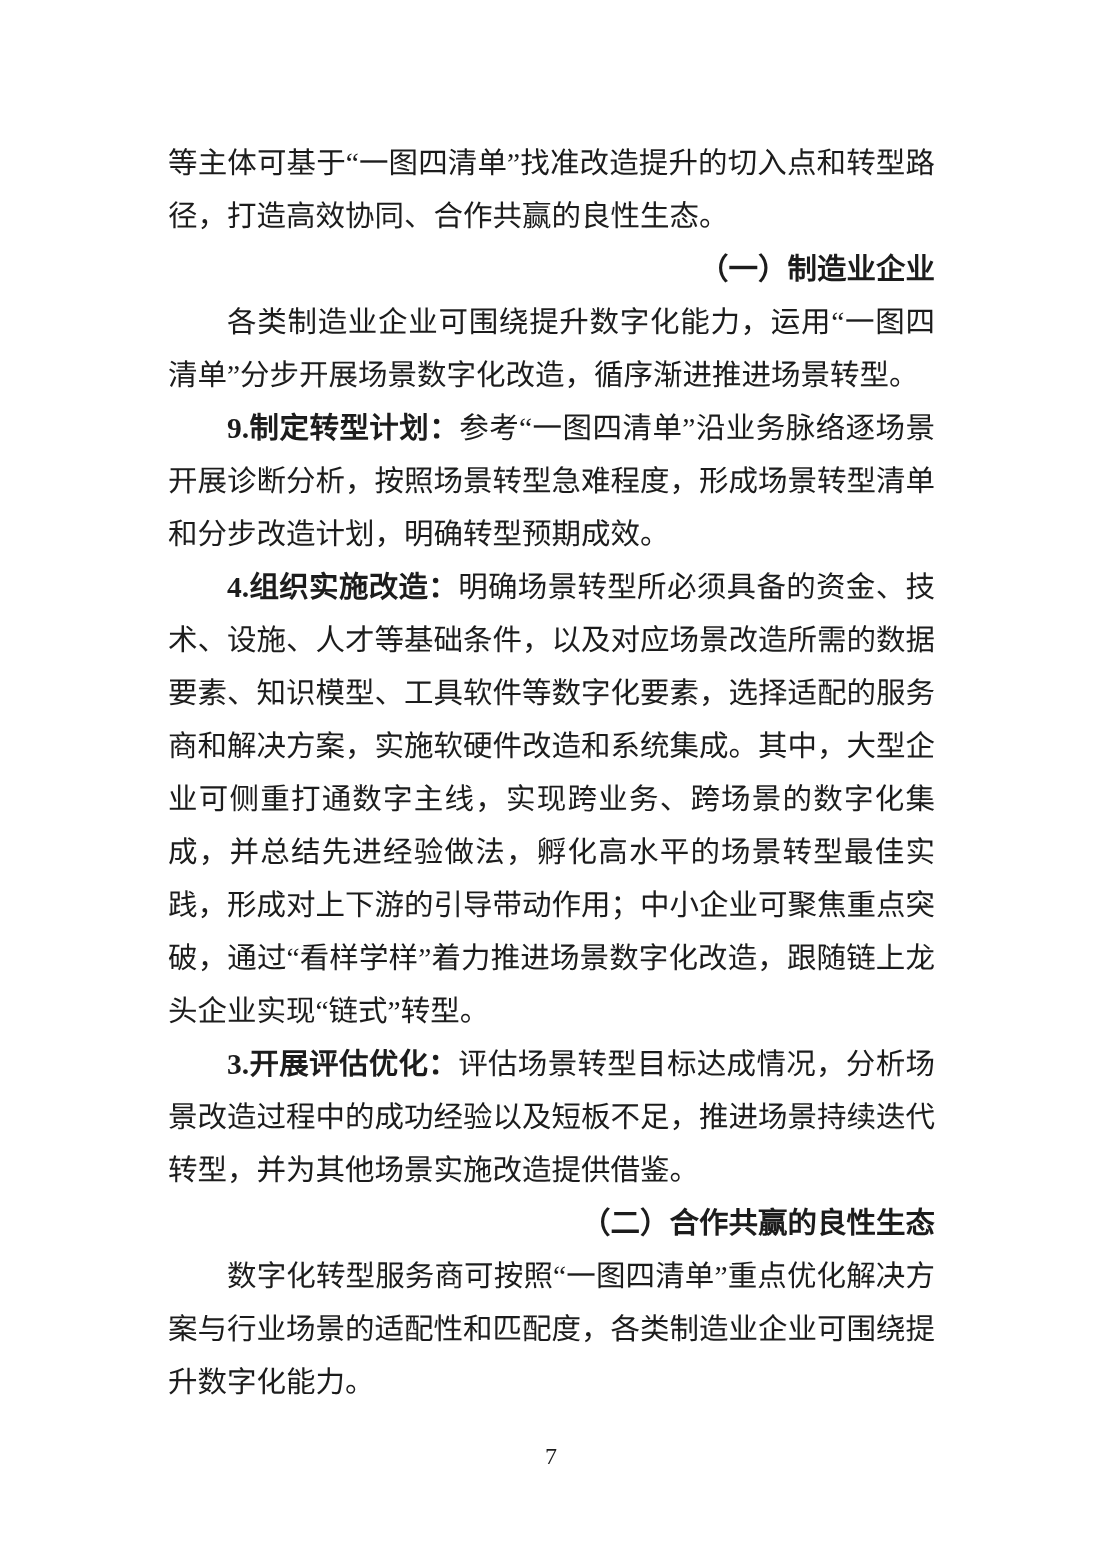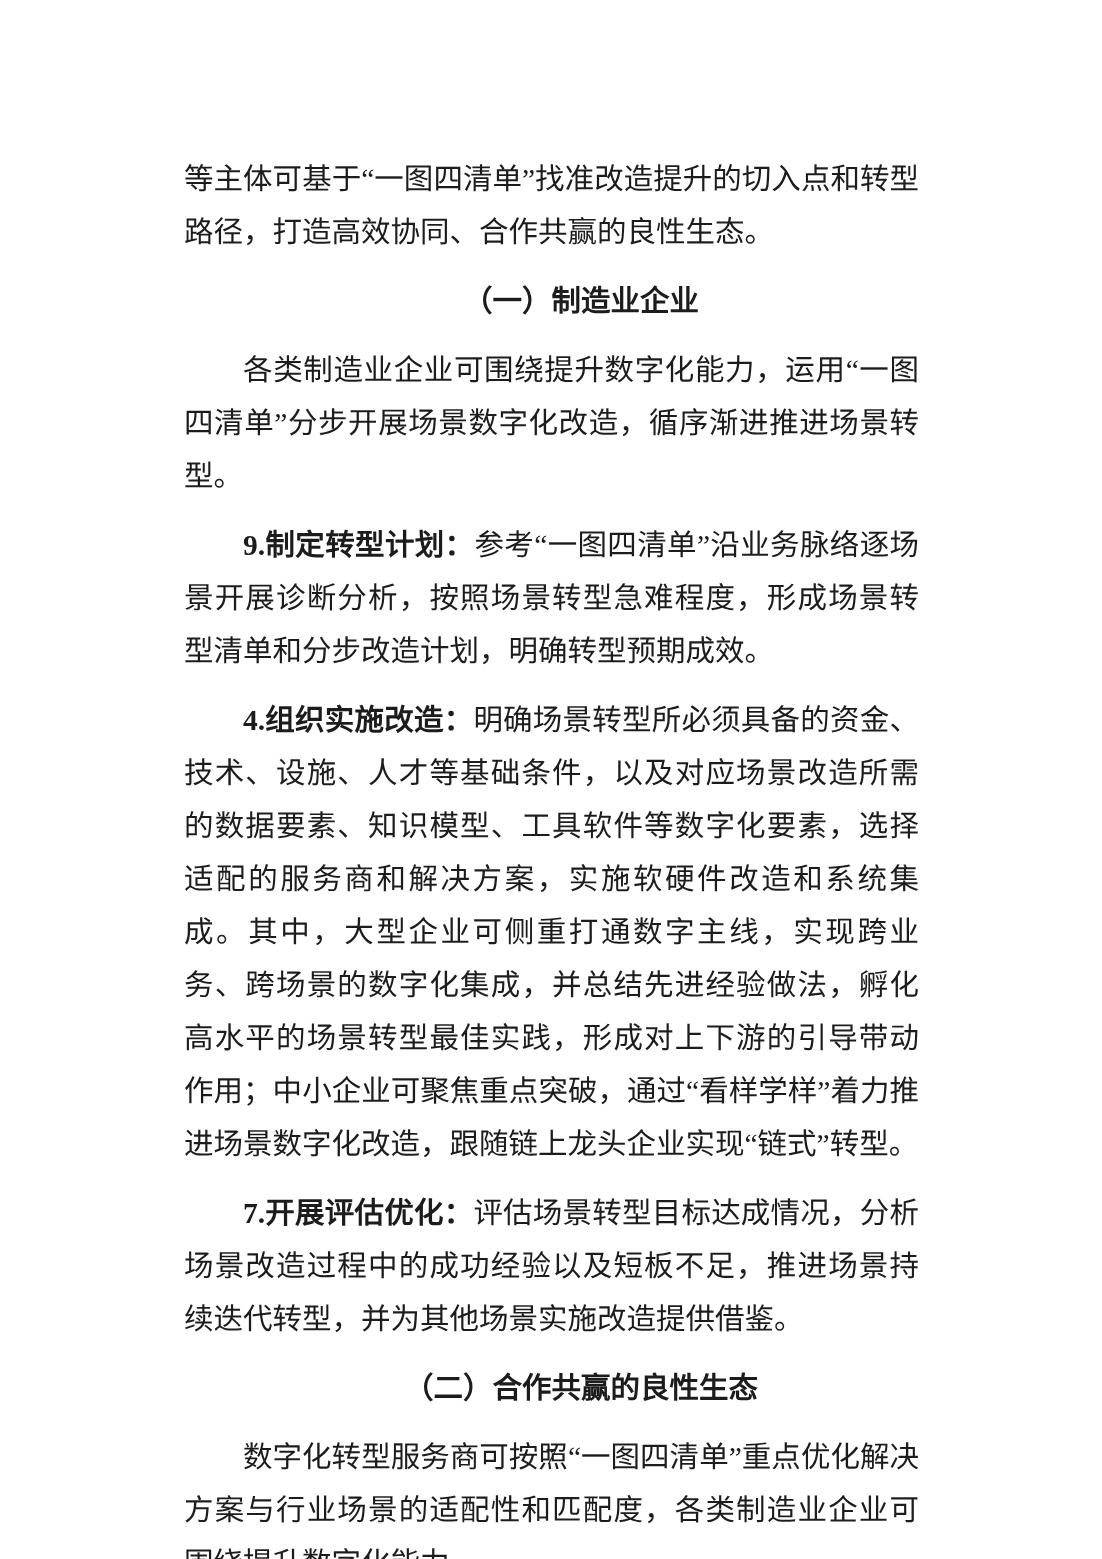--- a/index.html
+++ b/index.html
@@ -16,39 +16,39 @@
     overflow: hidden;
   }
   .doc-content {
     position: absolute;
     left: 168px;
     top: 137px;
     width: 767px;
   }
   .doc-content p,
   .doc-content h2 {
-    margin: 16px;
+    margin: 0;
     padding: 0;
     font-size: 29.5px;
     line-height: 53px;
     text-align: justify;
     text-justify: inter-ideograph;
     font-weight: normal;
     word-break: break-all;
   }
   p.continuation {
     text-indent: 0;
   }
   p.body-para {
     text-indent: 2em;
   }
   h2.sub-heading {
     text-indent: 2em;
     font-weight: bold;
-    text-align: center;
+    text-align: right;
   }
   .item-label {
     font-weight: bold;
   }
   .page-number {
     position: absolute;
     top: 1442px;
     left: 0;
     width: 100%;
     text-align: center;
@@ -65,21 +65,21 @@
   <p class="continuation">等主体可基于“一图四清单”找准改造提升的切入点和转型路径，打造高效协同、合作共赢的良性生态。</p>
 
   <h2 class="sub-heading">（一）制造业企业</h2>
 
   <p class="body-para">各类制造业企业可围绕提升数字化能力，运用“一图四清单”分步开展场景数字化改造，循序渐进推进场景转型。</p>
 
   <p class="body-para"><span class="item-label">9.制定转型计划：</span><span>参考“一图四清单”沿业务脉络逐场景开展诊断分析，按照场景转型急难程度，形成场景转型清单和分步改造计划，明确转型预期成效。</span></p>
 
   <p class="body-para"><span class="item-label">4.组织实施改造：</span><span>明确场景转型所必须具备的资金、技术、设施、人才等基础条件，以及对应场景改造所需的数据要素、知识模型、工具软件等数字化要素，选择适配的服务商和解决方案，实施软硬件改造和系统集成。其中，大型企业可侧重打通数字主线，实现跨业务、跨场景的数字化集成，并总结先进经验做法，孵化高水平的场景转型最佳实践，形成对上下游的引导带动作用；中小企业可聚焦重点突破，通过“看样学样”着力推进场景数字化改造，跟随链上龙头企业实现“链式”转型。</span></p>
 
-  <p class="body-para"><span class="item-label">7.开展评估优化：</span><span>评估场景转型目标达成情况，分析场景改造过程中的成功经验以及短板不足，推进场景持续迭代转型，并为其他场景实施改造提供借鉴。</span></p>
+  <p class="body-para"><span class="item-label">3.开展评估优化：</span><span>评估场景转型目标达成情况，分析场景改造过程中的成功经验以及短板不足，推进场景持续迭代转型，并为其他场景实施改造提供借鉴。</span></p>
 
   <h2 class="sub-heading">（二）合作共赢的良性生态</h2>
 
   <p class="body-para">数字化转型服务商可按照“一图四清单”重点优化解决方案与行业场景的适配性和匹配度，各类制造业企业可围绕提升数字化能力。</p>
 
 </div>
 
 <div class="page-number">7</div>
 
 </body></html>

